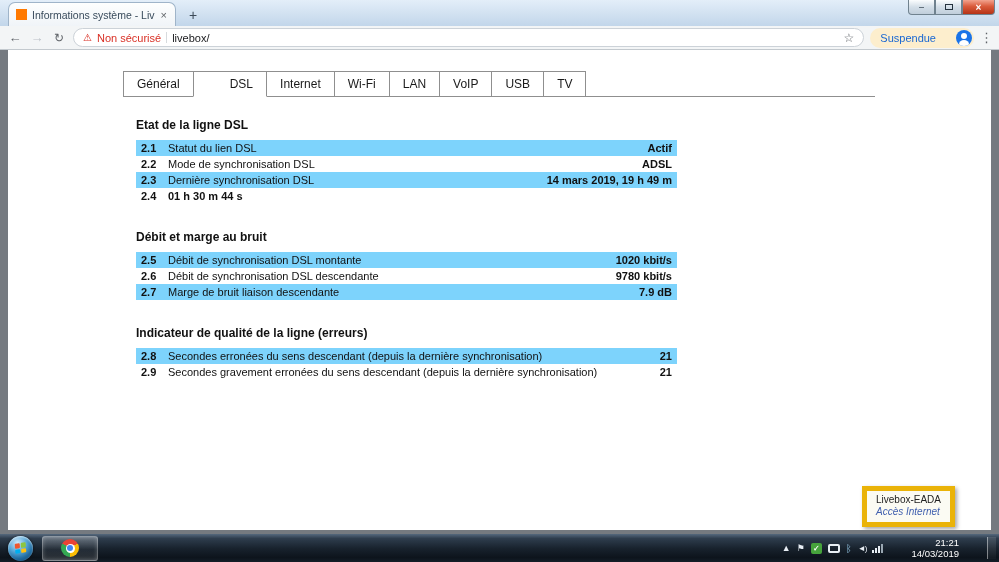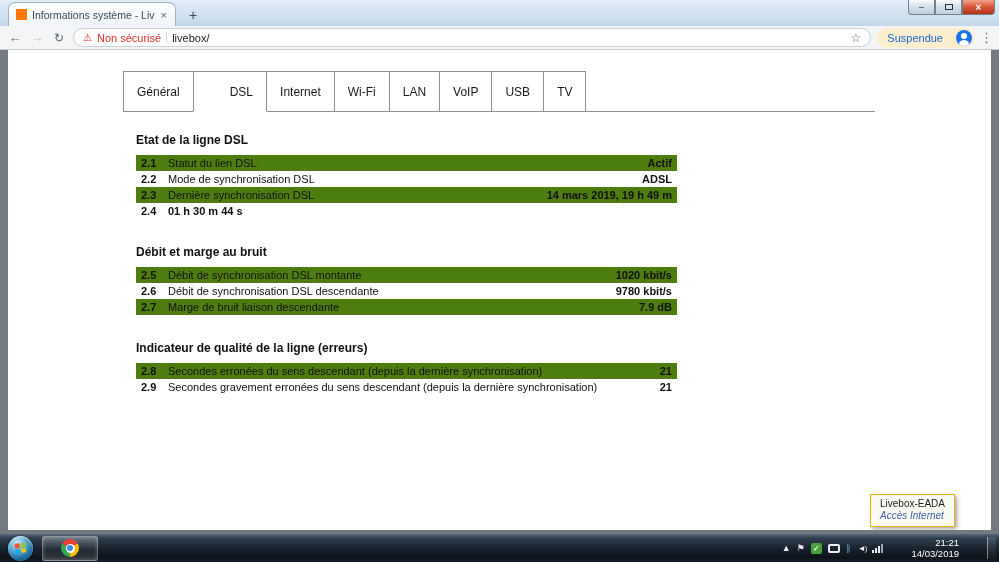--- a/index.html
+++ b/index.html
@@ -34,21 +34,21 @@
   .nav-ic.disabled { color:#bdc3c9; }
   .nav-ic.reload { font-size:12px; }
   .omnibox { flex:1; height:19px; background:#fff; border:1px solid #ccd2d8; border-radius:10px;
              display:flex; align-items:center; gap:5px; padding:0 9px; font-size:11px; }
   .warn-ic { color:#d93025; font-size:10px; line-height:1; }
   .sec-label { color:#d93025; }
   .omni-div { width:1px; height:11px; background:#d7dbde; }
   .url-text { color:#202124; }
   .star-ic { margin-left:auto; color:#5f6368; font-size:12px; line-height:1; }
   .profile { height:20px; border-radius:10px; background:#fdeecd; display:flex; align-items:center;
-             gap:13px; padding:0 2px 0 10px; }
+             gap:20px; padding:0 2px 0 10px; }
   .profile-label { color:#1967d2; font-size:11px; }
   .avatar { width:16px; height:16px; border-radius:50%; background:#1a73e8; position:relative; overflow:hidden; }
   .avatar::before { content:""; position:absolute; top:3px; left:5px; width:6px; height:6px;
                     background:#fff; border-radius:50%; }
   .avatar::after { content:""; position:absolute; top:10.5px; left:3px; width:10px; height:8px;
                    background:#fff; border-radius:50% 50% 0 0; }
   .menu-ic { color:#5f6368; font-size:13px; width:12px; text-align:center; }
 
   
   .viewport { height:484px; background:#fff; border-left:8px solid #757a80; border-right:8px solid #757a80;
@@ -56,36 +56,36 @@
   .content { margin-left:115px; padding-top:6px; width:752px; }
 
   .page-header { height:34px; display:flex; background:#9d9d9d; }
   .back-btn { min-width:62px; background:#f16e00; color:#fff; font-size:13px; display:flex;
               align-items:center; justify-content:center; cursor:pointer; }
   .page-title { color:#fff; font-size:20px; font-weight:400; display:flex; align-items:center;
                 padding-left:20px; letter-spacing:.2px; }
 
   .ltabs { display:flex; margin-top:15px; position:relative; }
   .ltabs::after { content:""; position:absolute; left:0; right:0; bottom:0; height:1px; background:#8f8f8f; }
-  .ltab { position:relative; z-index:1; height:41px; padding:0 13px; display:flex; align-items:center;
+  .ltab { position:relative; z-index:1; height:26px; padding:0 13px; display:flex; align-items:center;
           font-size:12px; color:#1a1a1a; background:#fff; border:1px solid #8f8f8f; cursor:pointer; }
   .ltab + .ltab { margin-left:-1px; }
   .ltab.active { z-index:2; border-bottom-color:#fff;padding-left:36px; }
 
   .sections { margin-left:13px; width:541px; }
   .sec-heading { font-size:12px; font-weight:bold; color:#111; margin:26px 0 8px; }
   .sec-heading.first { margin-top:21px; }
   .row { display:flex; align-items:center; height:16px; padding:0 5px; font-size:11px; color:#111; }
-  .row.gray { background:#4d7c0f; }
+  .row.gray { background:#7dd3fc; }
   .num { font-weight:bold; width:27px; flex-shrink:0; }
   .lbl { flex:1; }
   .val { font-weight:bold; white-space:nowrap; }
 
   
-  .net-tooltip { position:absolute; right:36px; bottom:3px; background:#fbfbf3; border:1px solid #eab308;
+  .net-tooltip { position:absolute; right:36px; bottom:3px; background:#fbfbf3; border:5px solid #eab308;
                  box-shadow:2px 2px 4px rgba(0,0,0,.35); padding:3px 9px 4px; font-size:10px;
                  line-height:12px; z-index:5; }
   .tt-name { color:#222; }
   .tt-status { color:#3f5fae; font-style:italic; }
 
   
   .taskbar { height:28px; flex-shrink:0; display:flex; align-items:center;
              background:linear-gradient(180deg,#55687d 0%,#2e3d4d 16%,#18222d 52%,#0d141c 84%,#141d27 100%); }
   .start-orb { width:25px; height:25px; margin-left:8px; border-radius:50%;
                background:radial-gradient(circle at 38% 28%,#d2eafb,#58a7d7 38%,#1f6ba0 66%,#0c3a5e 100%);

